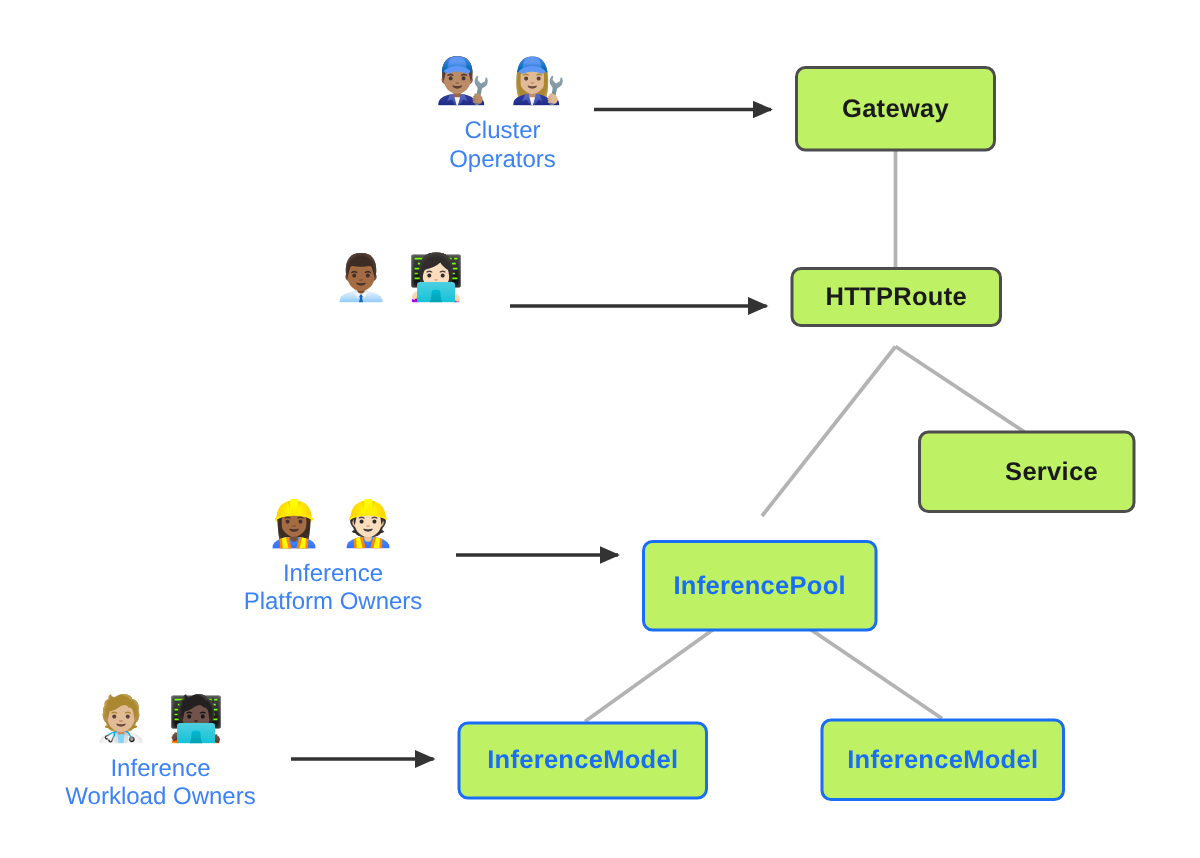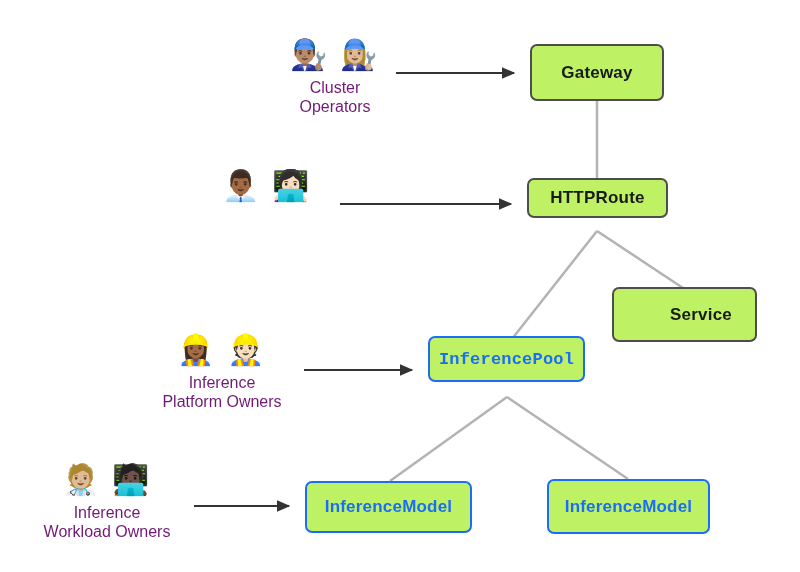--- a/index.html
+++ b/index.html
@@ -32,21 +32,21 @@
   .actor .emojis{
     font-size:30px;
     line-height:42px;
     white-space:nowrap;
     letter-spacing:2px;
   }
   .actor .actor-label{
     margin-top:2px;
     font-size:16px;
     line-height:19px;
-    color:#701a75;
+    color:#3b82f6;
     white-space:pre-line;
   }
 </style>
 </head>
 <body>
 
 <div class="canvas">
 
   <svg class="edges" viewBox="0 0 800 572">
     <defs>
@@ -88,19 +88,19 @@
     <span class="actor-label">Inference
 Workload Owners</span>
   </div>
 
   <div class="node dark" style="left:530px;top:44px;width:134px;height:57px;">Gateway</div>
 
   <div class="node dark" style="left:527px;top:178px;width:141px;height:40px;">HTTPRoute</div>
 
   <div class="node dark" style="left:612px;top:287px;width:145px;height:55px;padding-left:33px;">Service</div>
 
-  <div class="node blue" style="left:428px;top:336px;width:157px;height:46px;font-family:Liberation Mono, monospace;">InferencePool</div>
+  <div class="node blue" style="left:428px;top:360px;width:157px;height:61px;">InferencePool</div>
 
   <div class="node blue" style="left:305px;top:481px;width:167px;height:52px;">InferenceModel</div>
 
   <div class="node blue" style="left:547px;top:479px;width:163px;height:55px;">InferenceModel</div>
 
 </div>
 
 </body></html>

